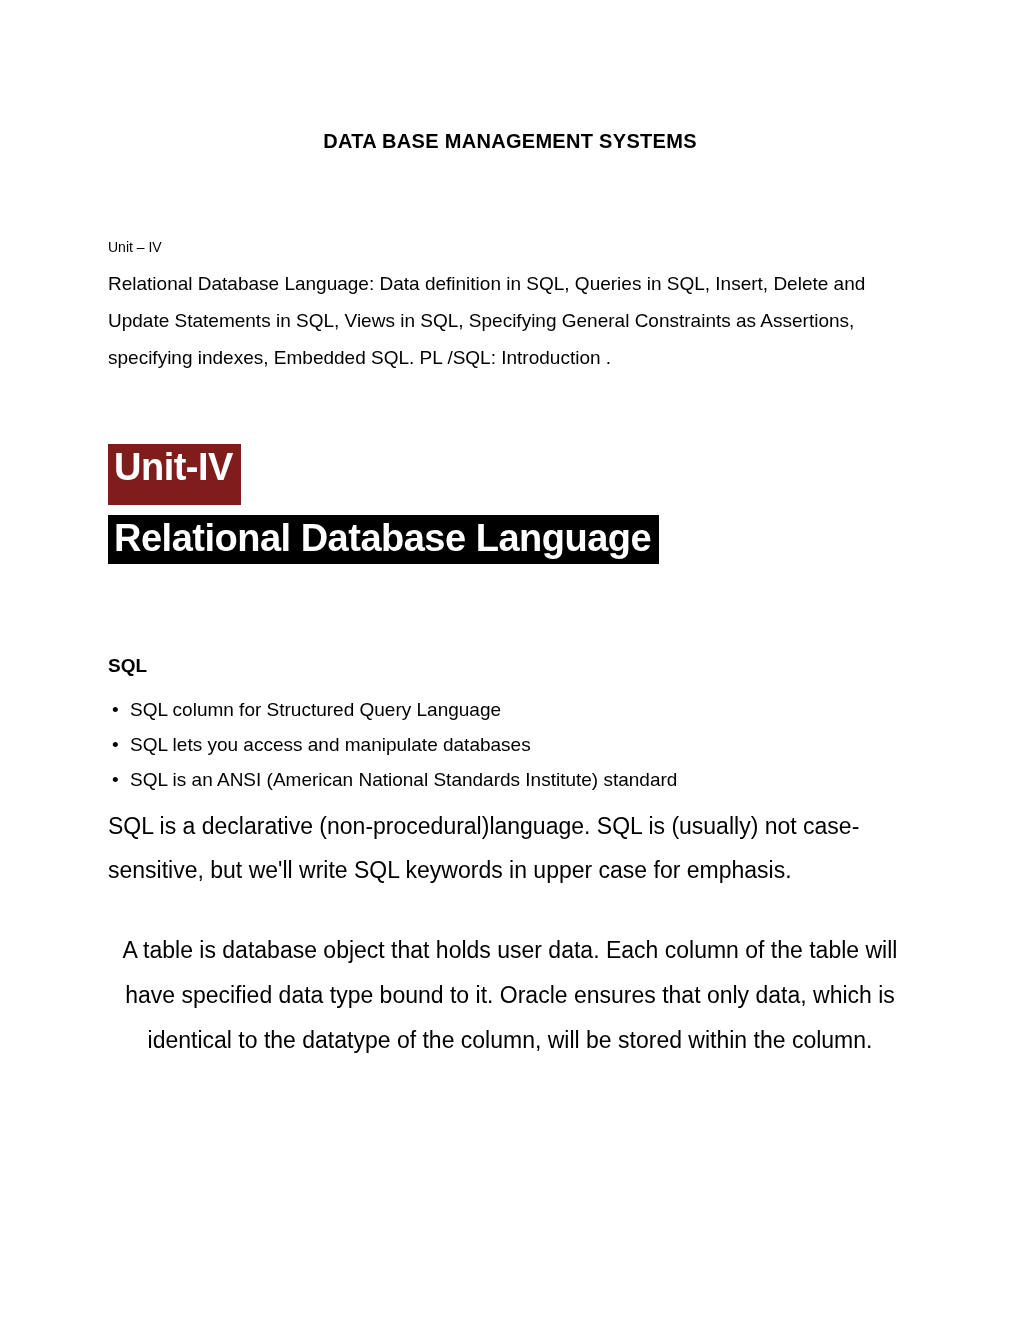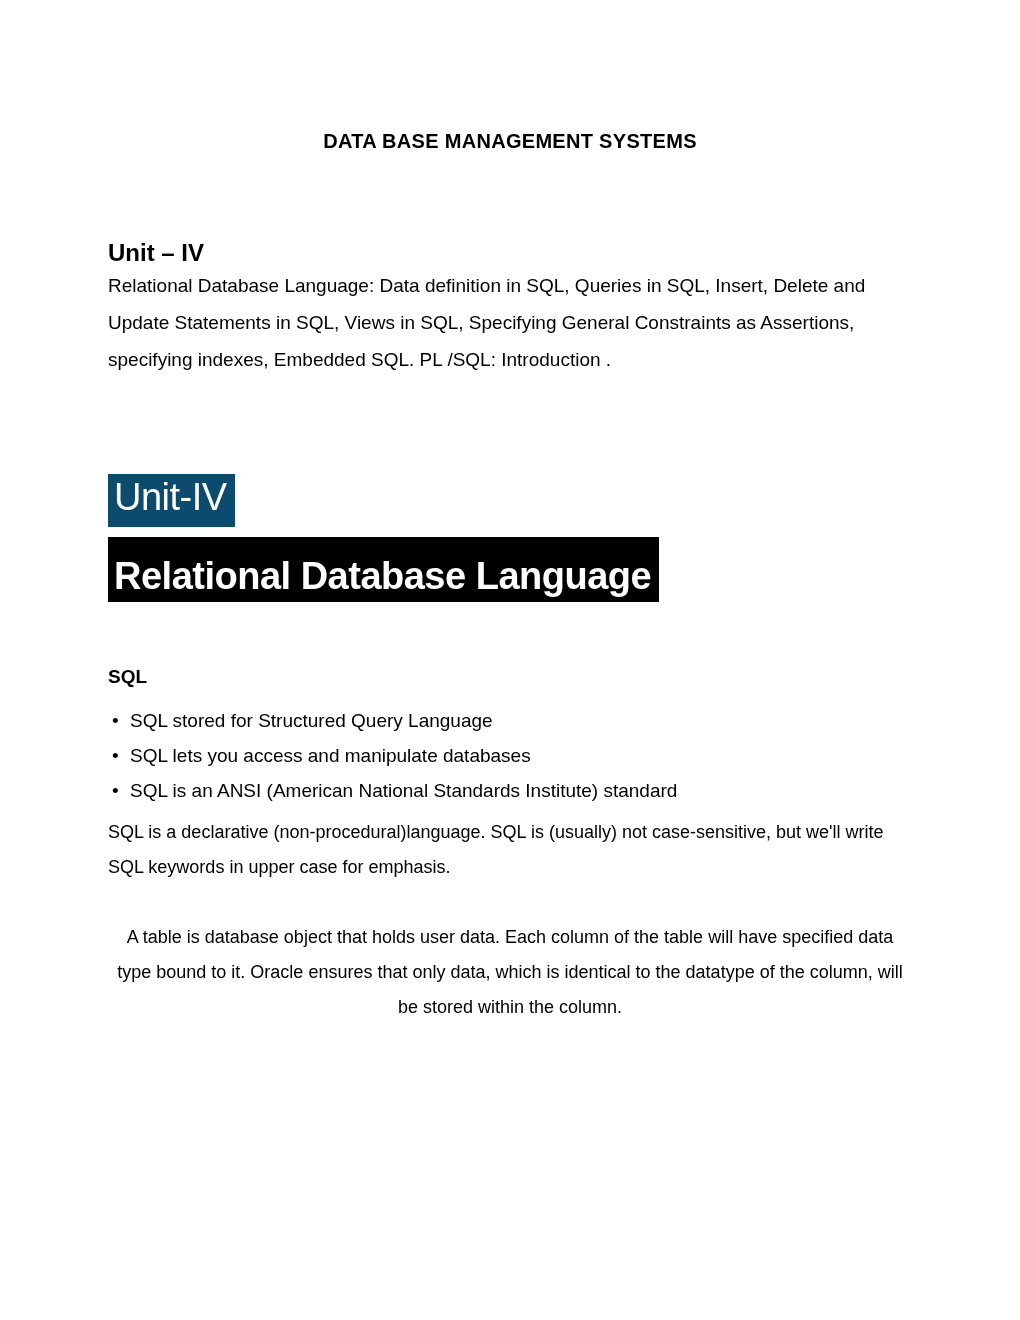--- a/index.html
+++ b/index.html
@@ -16,46 +16,47 @@
       color: #000000;
     }
     .title {
       text-align: center;
       font-weight: bold;
       font-size: 20px;
       margin-bottom: 86px;
       letter-spacing: 0.3px;
     }
     .unit-label {
-      font-weight: bold;
-      font-size: 24px;
+      font-weight: normal;
+      font-size: 14px;
+      margin-bottom: 10px;
     }
     .syllabus-text {
       font-size: 19px;
       line-height: 1.95;
-      margin-bottom: 96px;
+      margin-bottom: 68px;
     }
     .big-heading-1 {
       display: inline-block;
-      background: #0c4a6e;
+      background: #7f1d1d;
       color: #ffffff;
-      font-weight: normal;
+      font-weight: bold;
       font-size: 38px;
-      padding: 2px 8px 8px 6px;
+      padding: 2px 8px 16px 6px;
       margin-bottom: 10px;
       letter-spacing: -0.5px;
     }
     .big-heading-2 {
       display: inline-block;
       background: #000000;
       color: #ffffff;
       font-weight: bold;
       font-size: 38px;
-      padding: 18px 8px 4px 6px;
-      margin-bottom: 64px;
+      padding: 2px 8px 4px 6px;
+      margin-bottom: 91px;
       letter-spacing: -0.5px;
     }
     .sql-heading {
       font-weight: bold;
       font-size: 19px;
       margin-bottom: 15px;
     }
     .bullet-list {
       list-style: none;
       margin-bottom: 6px;
@@ -66,21 +67,21 @@
       padding-left: 22px;
       position: relative;
     }
     .bullet-list li::before {
       content: "•";
       position: absolute;
       left: 4px;
       font-size: 19px;
     }
     .body-para {
-      font-size: 18px;
+      font-size: 23px;
       line-height: 1.95;
       margin-bottom: 35px;
     }
     .body-para.spaced-top {
       margin-top: 0;
       text-align: center;
     }
   </style>
 </head>
 <body>
@@ -94,21 +95,21 @@
 <div>
   <span class="big-heading-1">Unit-IV</span>
 </div>
 <div>
   <span class="big-heading-2">Relational Database Language</span>
 </div>
 
 <div class="sql-heading">SQL</div>
 
 <ul class="bullet-list">
-  <li>SQL stored for Structured Query Language</li>
+  <li>SQL column for Structured Query Language</li>
   <li>SQL lets you access and manipulate databases</li>
   <li>SQL is an ANSI (American National Standards Institute) standard</li>
 </ul>
 
 <div class="body-para">
   <span>SQL is a declarative (non-procedural)language. SQL is (usually) not case-sensitive, but we'll write SQL keywords in upper case for emphasis.</span><br>
 </div>
 
 <div class="body-para spaced-top">A table is database object that holds user data. Each column of the table will have specified data type bound to it. Oracle ensures that only data, which is identical to the datatype of the column, will be stored within the column.</div>
 

